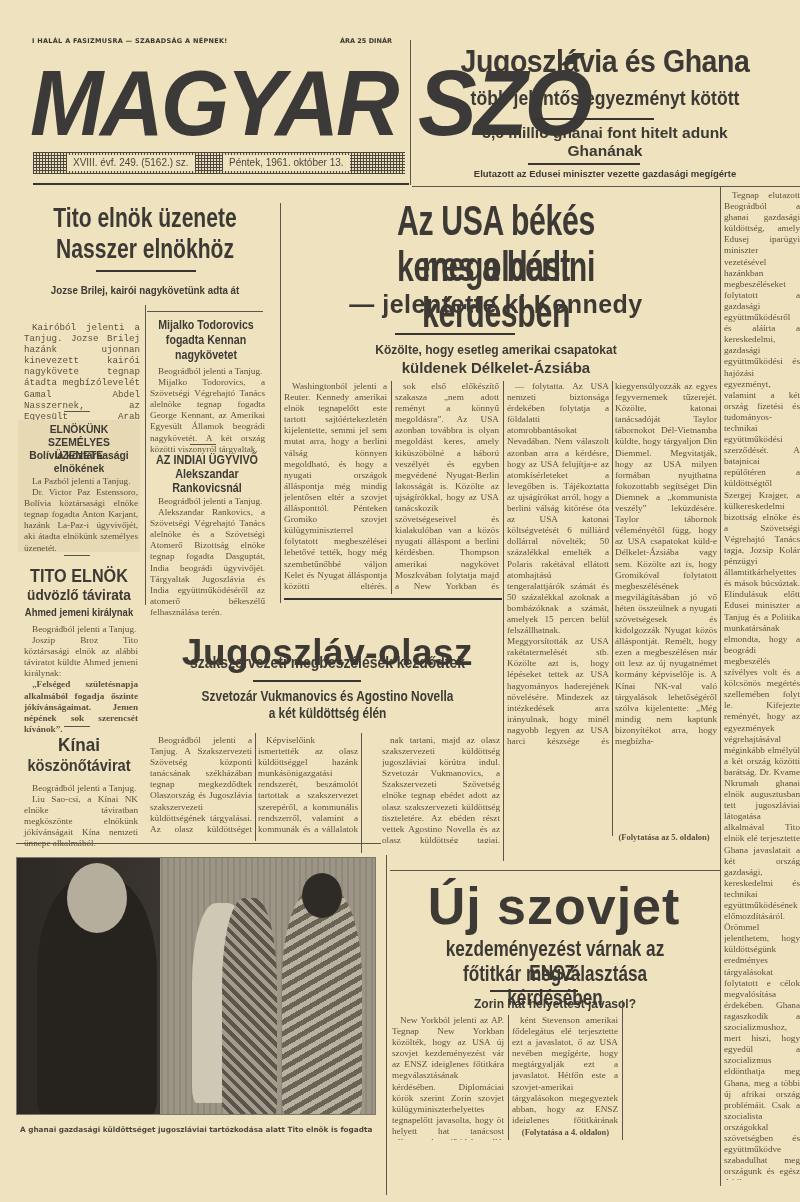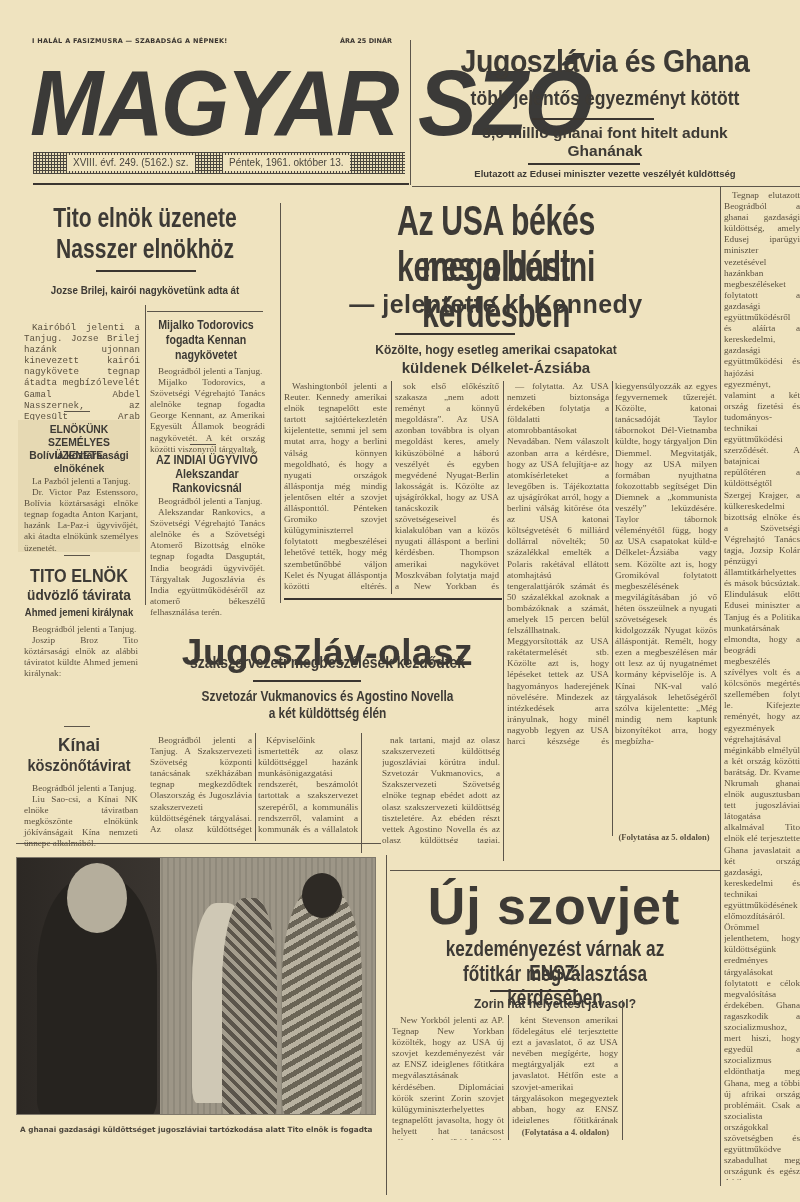--- a/index.html
+++ b/index.html
@@ -66,21 +66,21 @@
 </div>
 <div class="hrule" style="left:33px; top:183px; width:376px; height:2px; background:#3a3530;"></div>
 <div class="vrule" style="left:410px; top:40px; height:145px;"></div>
 
 <div class="abs hl" style="left:415px; top:44px; width:380px; font-size:31px; line-height:36px; letter-spacing:-0.5px; transform:scaleX(0.92);">Jugoszlávia és Ghana</div>
 <div class="abs hl" style="left:415px; top:86px; width:380px; font-size:20px; line-height:24px; transform:scaleX(0.88);">több jelentős egyezményt kötött</div>
 <div class="hrule" style="left:532px; top:118px; width:122px; height:2px; background:#3a3530;"></div>
 <div class="abs hl" style="left:415px; top:124px; width:380px; font-size:15.5px; line-height:18px;">3,6 millió ghanai font hitelt adunk</div>
 <div class="abs hl" style="left:415px; top:142px; width:380px; font-size:15.5px; line-height:18px;">Ghanának</div>
 <div class="hrule" style="left:528px; top:163px; width:112px; height:2px; background:#3a3530;"></div>
-<div class="abs hl" style="left:415px; top:168px; width:380px; font-size:9.5px; line-height:12px;">Elutazott az Edusei miniszter vezette veszélyét küldöttség</div>
+<div class="abs hl" style="left:415px; top:168px; width:380px; font-size:9.5px; line-height:12px;">Elutazott az Edusei miniszter vezette gazdasági megígérte</div>
 <div class="hrule" style="left:412px; top:186px; width:388px;"></div>
 
 <div class="vrule" style="left:720px; top:186px; height:1000px;"></div>
 <div class="abs body-text" style="left:724px; top:190px; width:76px; height:990px; overflow:hidden;">
   <p>Tegnap elutazott Beográdból a ghanai gazdasági küldöttség, amely Edusej iparügyi miniszter vezetésével hazánkban megbeszéléseket folytatott a gazdasági együttműködésről és aláírta a kereskedelmi, gazdasági együttműködési és hajózási egyezményt, valamint a két ország fizetési és tudományos-technikai együttműködési szerződését. A batajnicai repülőtéren a küldöttségtől Szergej Krajger, a külkereskedelmi bizottság elnöke és a Szövetségi Végrehajtó Tanács tagja, Jozsip Kolár pénzügyi államtitkárhelyettes és mások búcsúztak. Elindulásuk előtt Edusei miniszter a Tanjug és a Politika munkatársának elmondta, hogy a beográdi megbeszélés szívélyes volt és a kölcsönös megértés szellemében folyt le. Kifejezte reményét, hogy az egyezmények végrehajtásával méginkább elmélyül a két ország közötti barátság. Dr. Kvame Nkrumah ghanai elnök augusztusban tett jugoszláviai látogatása alkalmával Tito elnök elé terjesztette Ghana javaslatait a két ország gazdasági, kereskedelmi és technikai együttműködésének előmozdításáról. Örömmel jelenthetem, hogy küldöttségünk eredményes tárgyalásokat folytatott e célok megvalósítása érdekében. Ghana ragaszkodik a szocializmushoz, mert hiszi, hogy egyedül a szocializmus eldönthatja meg Ghana, meg a többi új afrikai ország problémáit. Csak a szocialista országokkal szövetségben és együttműködve szabadulhat meg országunk és egész Afrika az imperialista gyarmati kizsákmányolástól, gyorsíthatja szocialista fejlődését, a tudomány, a technika és a kultúra területén. Mindent megteszünk, hogy a mi körülményeinknek megfelelő szocializmus kiépítésére. Ugyanakkor hisszük a pozitív semlegességben és az el nem kötelezettségben, eltökélt szándékunk, hogy együttműködjünk minden országgal, amely osztja meggyőződésünket — fejezte be nyilatkozatát Edusei miniszter. A ghanai küldöttség elutazása napján Beográdban közleményt adtak ki Jugoszlávia és Ghana gazdasági küldöttségének tárgyalásairól. A közlemény szerint a küldöttségeket Szergije Krajger, a Szövetségi Végrehajtó Tanács tagja és a külkereskedelmi bizottság elnöke, illetve Krobo Edusei, Ghana könnyű- és nehézipari ügyi minisztere vezette. A tárgyalások baráti légkörben, a kölcsönös megértés szellemében folytak és hangsúlyozták a gazdasági együttműködés továbbfejlesztésének szükségességét. A sikeresen befejezett tárgyalások eredményeként aláírták a két ország kereskedelmi, gazdasági együttműködési és hajózási egyezményét, valamint fizetési és tudományos-technikai együttműködési szerződést. A kereskedelmi egyezmény előirányozza, hogy 1961/1962-es pénzügyi évben az árucserét mindkét irányban 2,5—2,5 millió ghanai fontra emelik, azzal, hogy ez 1964-65-ig eléri az 5 millió fontot, mindkét irányban. A tudományos és technikai együttműködési egyezmény szilárd alapot ad az együttműködés továbbfejlesztésére. Ennek értelmében Jugoszlávia öt évre ösztöndíjat ad a ghanai egyetemistáknak és más szakembereknek. A két ország baráti együttműködése szellemében a JSZNK kormánya 3,6 millió ghanai font hitelt ad Ghanának gyárberendezések vásárlására. Ezenkívül a jugoszláv kormány kifejezte készségét, hogy a jelenlegi hitel felhasználása után annak összegét 5 millió ghanai fontra emeli.</p>
 </div>
 
 <div class="abs hl" style="left:20px; top:203px; width:250px; font-size:27px; line-height:31px; transform:scaleX(0.78);">Tito elnök üzenete Nasszer elnökhöz</div>
 <div class="hrule" style="left:96px; top:270px; width:100px; height:2px; background:#3a3530;"></div>
 <div class="abs hl" style="left:20px; top:283px; width:250px; font-size:11.5px; line-height:14px; transform:scaleX(0.85);">Jozse Brilej, kairói nagykövetünk adta át</div>
@@ -114,20 +114,21 @@
   <p>Dr. Victor Paz Estenssoro, Bolívia köztársasági elnöke tegnap fogadta Anton Karjant, hazánk La-Paz-i ügyvivőjét, aki átadta elnökünk személyes üzenetét.</p>
 </div>
 <div class="hrule" style="left:64px; top:555px; width:26px;"></div>
 
 <div class="abs hl" style="left:18px; top:566px; width:122px; font-size:18px; line-height:20px; transform:scaleX(0.9);">TITO ELNÖK</div>
 <div class="abs hl" style="left:18px; top:586px; width:122px; font-size:15.5px; line-height:18px; transform:scaleX(0.88);">üdvözlő távirata</div>
 <div class="abs hl" style="left:14px; top:605px; width:130px; font-size:11px; line-height:14px; transform:scaleX(0.86);">Ahmed jemeni királynak</div>
 <div class="abs body-text" style="left:24px; top:624px; width:114px;">
   <p>Beográdból jelenti a Tanjug.</p>
   <p>Joszip Broz Tito köztársasági elnök az alábbi táviratot küldte Ahmed jemeni királynak:</p>
+  <p style="font-weight:bold;">„Felséged születésnapja alkalmából fogadja őszinte jókívánságaimat. Jemen népének sok szerencsét kívánok”.</p>
 </div>
 <div class="hrule" style="left:64px; top:726px; width:26px;"></div>
 
 <div class="abs hl" style="left:18px; top:734px; width:122px; font-size:19px; line-height:22px; transform:scaleX(0.9);">Kínai</div>
 <div class="abs hl" style="left:14px; top:756px; width:130px; font-size:17px; line-height:20px; transform:scaleX(0.86);">köszönőtávirat</div>
 <div class="abs body-text" style="left:24px; top:783px; width:114px;">
   <p>Beográdból jelenti a Tanjug.</p>
   <p>Liu Sao-csi, a Kínai NK elnöke táviratban megköszönte elnökünk jókívánságait Kína nemzeti ünnepe alkalmából.</p>
 </div>
 <div class="hrule" style="left:16px; top:843px; width:365px;"></div>

